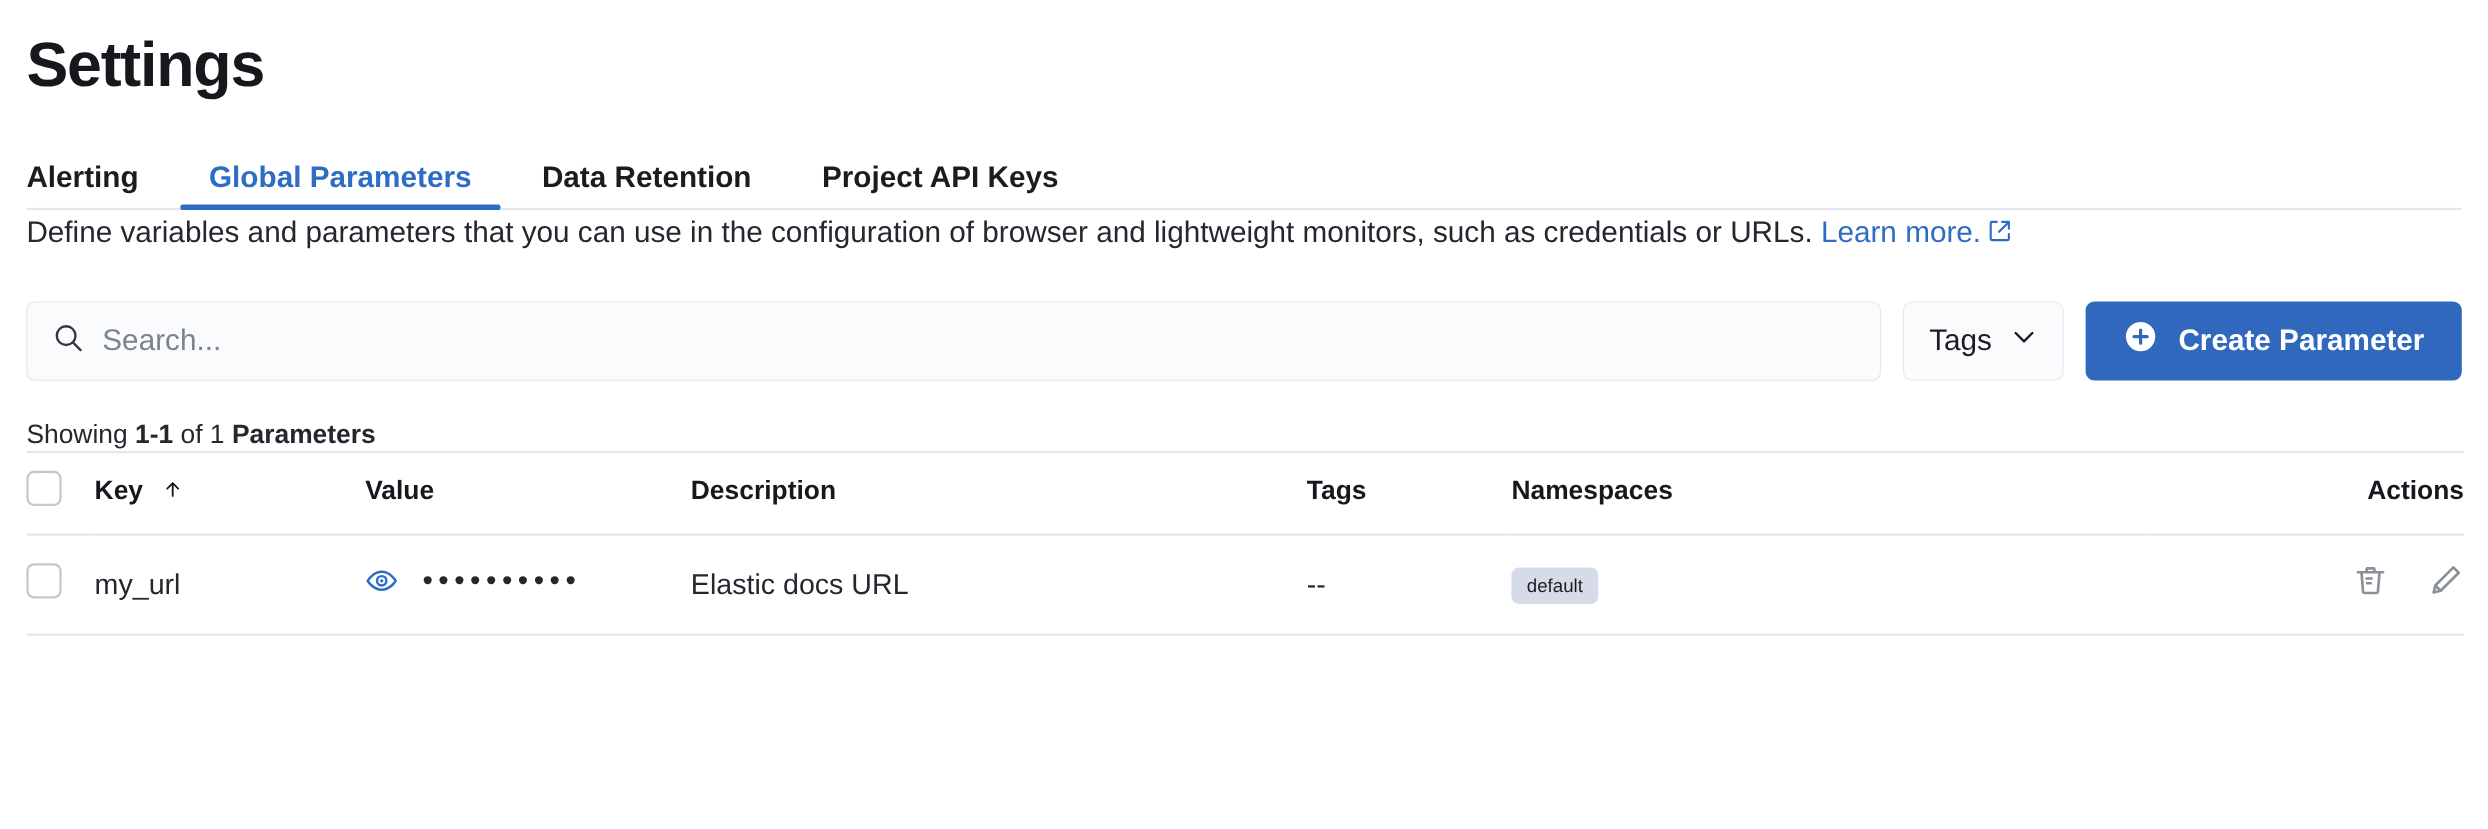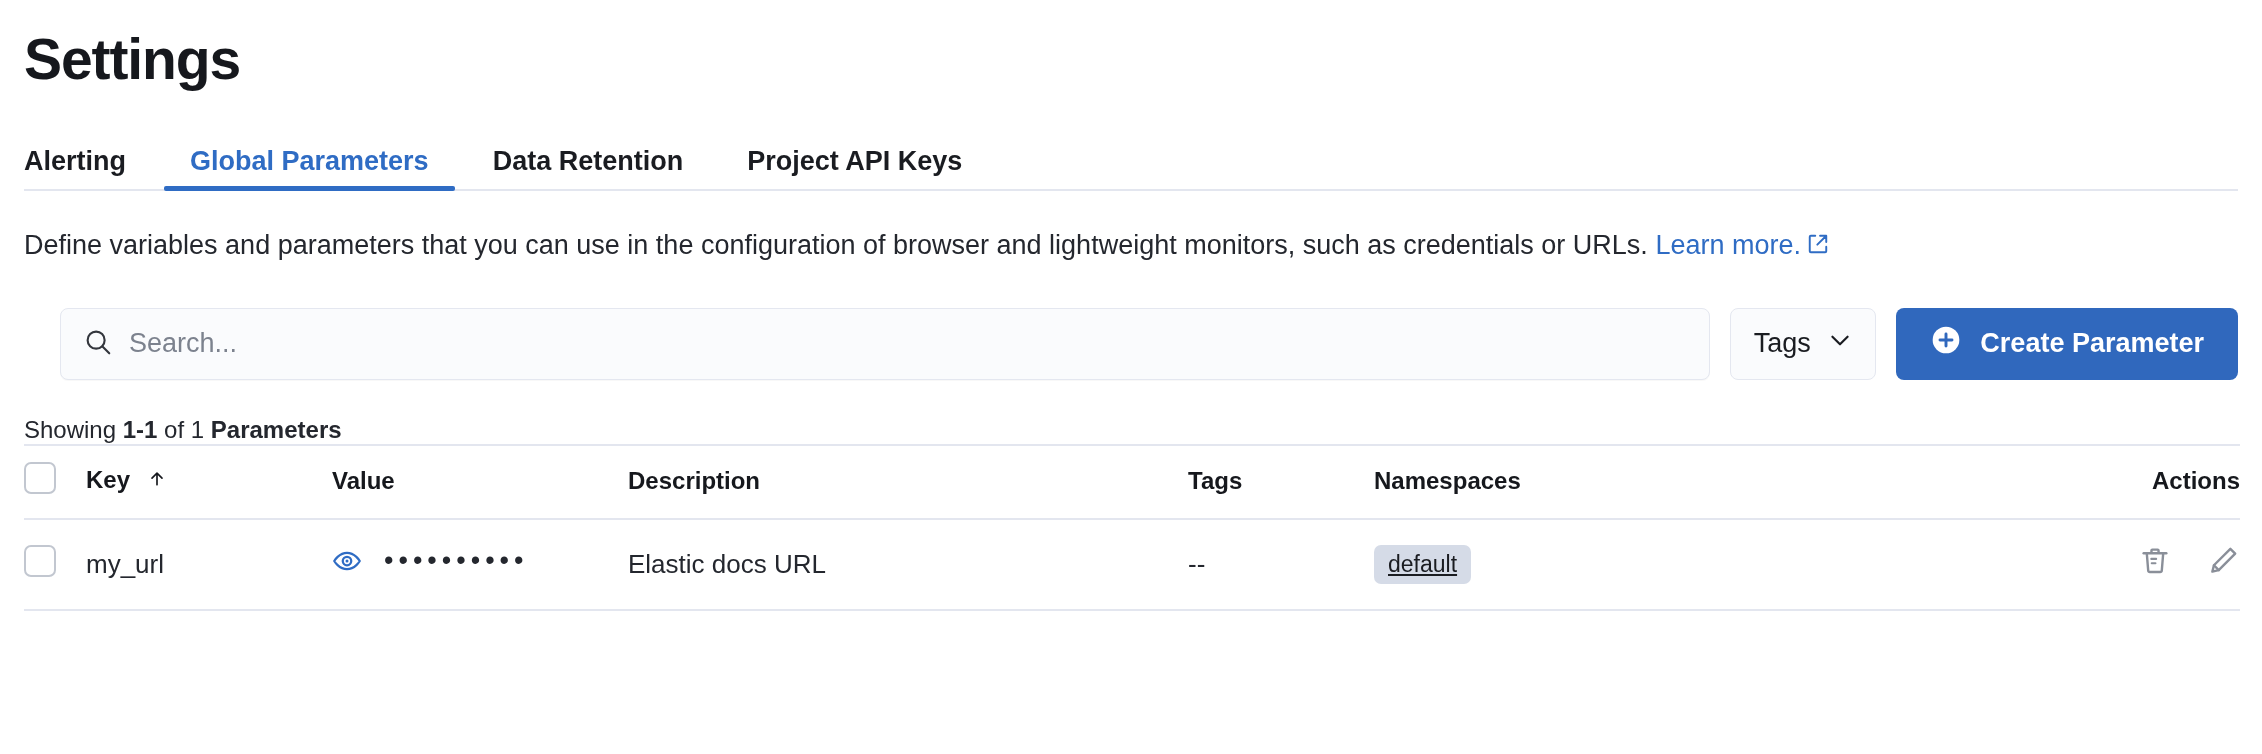--- a/index.html
+++ b/index.html
@@ -54,21 +54,20 @@
     content: "";
     position: absolute;
     left: 0; right: 0; bottom: -2px;
     height: 5px;
     background: #2f6cc4;
     border-radius: 2px;
   }
 
   
   .description {
-    margin-top: 34px;
     font-size: 27px;
     line-height: 1.55;
     color: #24272e;
     max-width: 2215px;
   }
   .link {
     color: #2f6cc4;
     text-decoration: none;
     cursor: pointer;
   }
@@ -78,21 +77,20 @@
     margin-left: 6px;
   }
 
   
   .controls {
     margin-top: 40px;
     display: flex;
     align-items: stretch;
     gap: 20px;
     height: 72px;
-    margin-left: 36px;
   }
   .search-box {
     flex: 1 1 auto;
     display: flex;
     align-items: center;
     gap: 16px;
     background: #fafbfd;
     border: 1px solid #e4e7f0;
     border-radius: 8px;
     padding: 0 22px;
@@ -182,25 +180,24 @@
     display: inline-block;
     cursor: pointer;
   }
   .sort-arrow { margin-left: 10px; vertical-align: -1px; }
   .eye-wrap { display: inline-flex; align-items: center; gap: 22px; }
   .dots { letter-spacing: 5px; font-size: 27px; color: #24272e; line-height: 1; }
   .badge {
     display: inline-block;
     background: #d5dbe7;
     color: #1a1c21;
-    font-size: 23px;
+    font-size: 17px;
     border-radius: 7px;
     padding: 8px 14px;
     line-height: 1;
-    text-decoration: underline;
   }
   .actions { display: inline-flex; gap: 34px; justify-content: flex-end; align-items: center; }
   .icon-btn { cursor: pointer; display: inline-flex; }
 </style>
 </head>
 <body>
 
 <div class="page">
 
   <h1 class="page-title">Settings</h1>

